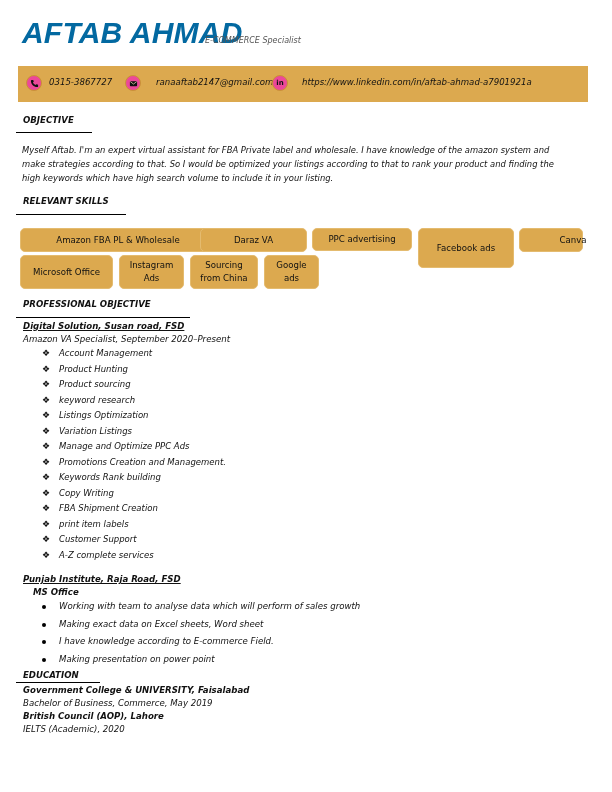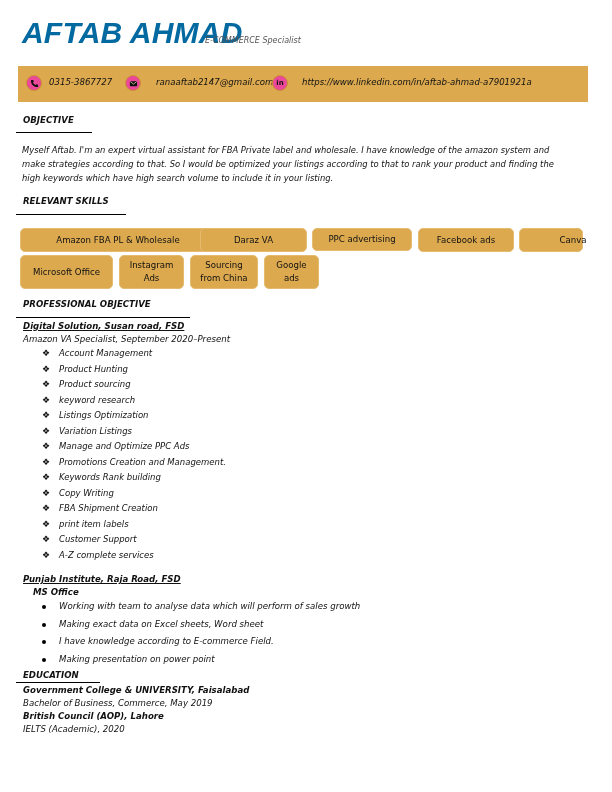--- a/index.html
+++ b/index.html
@@ -55,21 +55,21 @@
 <div class="abs rule" style="left:16px; top:132px; width:76px;"></div>
 <div class="abs para">Myself Aftab. I'm an expert virtual assistant for FBA Private label and wholesale. I have knowledge of the amazon system and make strategies according to that. So I would be optimized your listings according to that to rank your product and finding the high keywords which have high search volume to include it in your listing.</div>
 
 <div class="abs sec-title" style="left:23px; top:196px;">RELEVANT SKILLS</div>
 <div class="abs rule" style="left:16px; top:214px; width:110px;"></div>
 
 <div>
   <div class="skill" style="left:20px; top:228px; width:196px; height:24px;">Amazon FBA PL &amp; Wholesale</div>
   <div class="skill" style="left:200px; top:228px; width:107px; height:24px;">Daraz VA</div>
   <div class="skill" style="left:312px; top:228px; width:100px; height:23px;">PPC advertising</div>
-  <div class="skill" style="left:418px; top:228px; width:96px; height:24px;">Facebook ads</div>
+  <div class="skill" style="left:418px; top:228px; width:96px; height:40px;">Facebook ads</div>
   <div class="skill" style="left:519px; top:228px; width:64px; height:24px;padding-left:44px;">Canva</div>
   <div class="skill" style="left:20px; top:255px; width:93px; height:34px;">Microsoft Office</div>
   <div class="skill" style="left:119px; top:255px; width:65px; height:34px; padding:0 8px;">Instagram Ads</div>
   <div class="skill" style="left:190px; top:255px; width:68px; height:34px; padding:0 4px;">Sourcing from China</div>
   <div class="skill" style="left:264px; top:255px; width:55px; height:34px; padding:10px 10px;">Google ads</div>
 </div>
 
 <div class="abs sec-title" style="left:23px; top:299px;">PROFESSIONAL OBJECTIVE</div>
 <div class="abs rule" style="left:16px; top:317px; width:174px;"></div>
 

